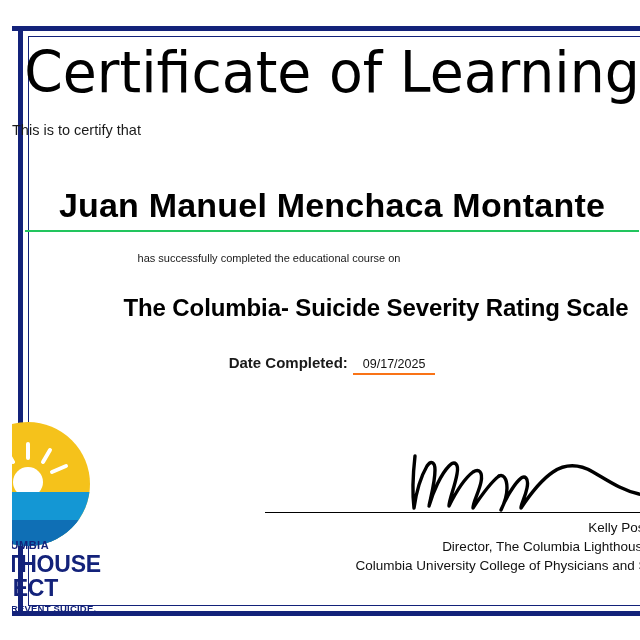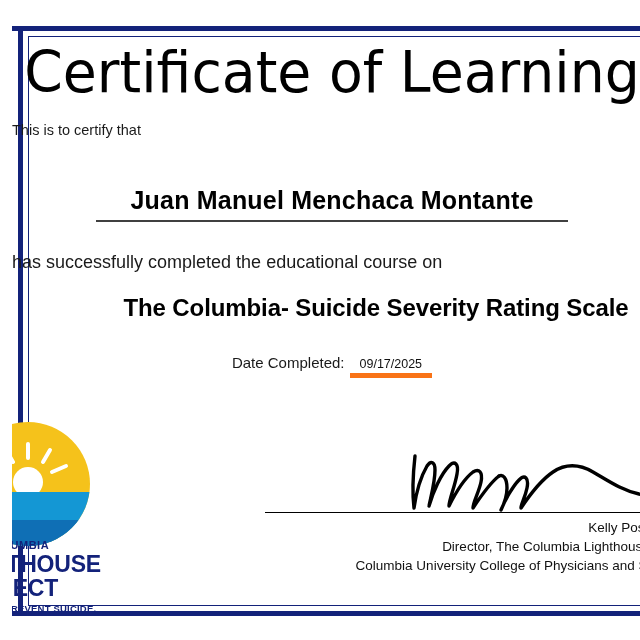--- a/index.html
+++ b/index.html
@@ -98,34 +98,35 @@
 
   .recipient-wrap {
     position: absolute;
     top: 150px;
     left: 0;
     width: 640px;
     text-align: center;
   }
   .recipient {
     display: inline-block;
-    font-size: 25px;
+    font-size: 34px;
     font-weight: 600;
     color: #000000;
     padding: 0 34px 5px 34px;
-    border-bottom: 2px solid #404040;
+    border-bottom: 2px solid #22c55e;
     letter-spacing: 0.2px;
   }
 
   .completed-line {
     position: absolute;
     top: 216px;
     left: 0;
     width: 514px;
-    font-size: 18px;
+    text-align: center;
+    font-size: 11px;
     color: #1a1a1a;
   }
 
   .course {
     position: absolute;
     top: 258px;
     left: 0;
     width: 640px;
     text-align: center;
     font-size: 24px;
@@ -140,27 +141,28 @@
     top: 318px;
     left: 0;
     width: 640px;
     text-align: center;
     font-size: 15px;
     color: #1a1a1a;
   }
   .date-label {
     display: inline-block;
     vertical-align: baseline;
+    font-weight: bold;
   }
   .date-value {
     display: inline-block;
     vertical-align: baseline;
     font-size: 12.5px;
     color: #111111;
-    border-bottom: 5px solid #f97316;
+    border-bottom: 2px solid #f97316;
     padding: 0 10px 2px 10px;
     margin-left: 5px;
   }
 
   
   .sig-line {
     position: absolute;
     left: 253px;
     top: 476px;
     width: 400px;

